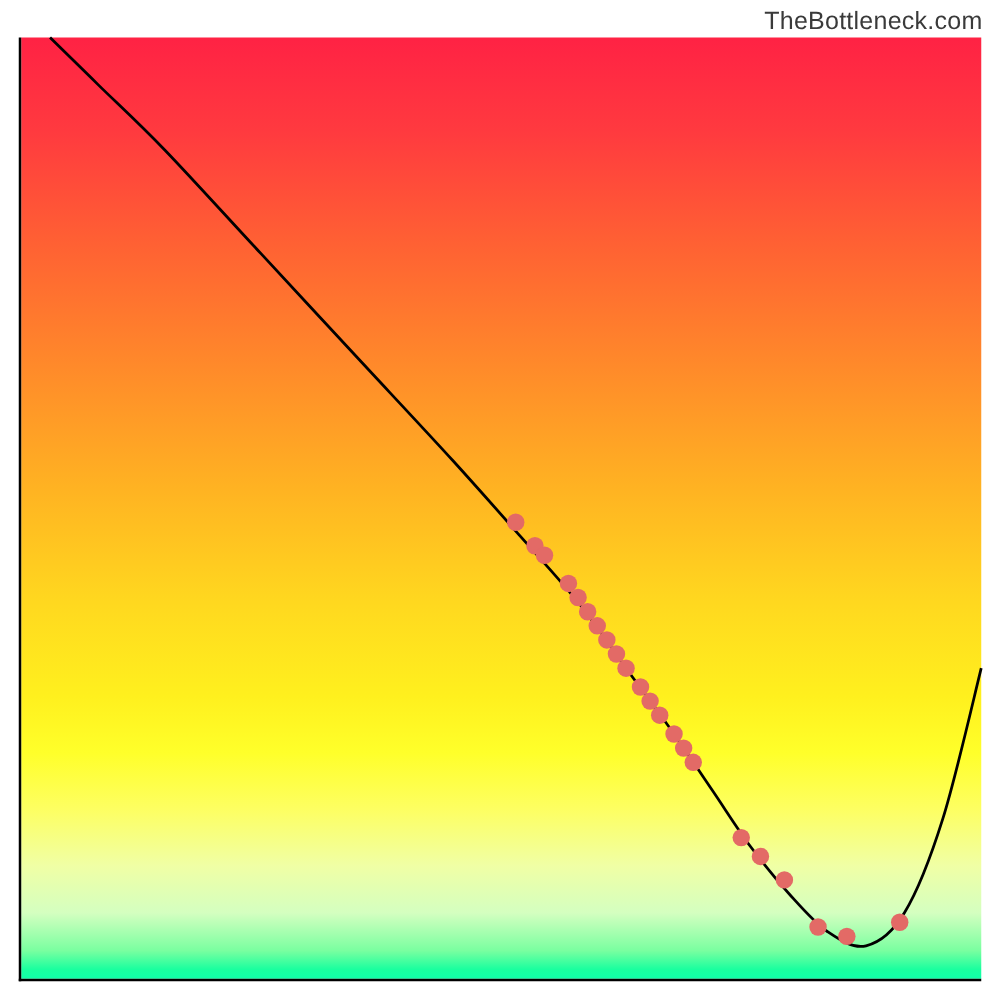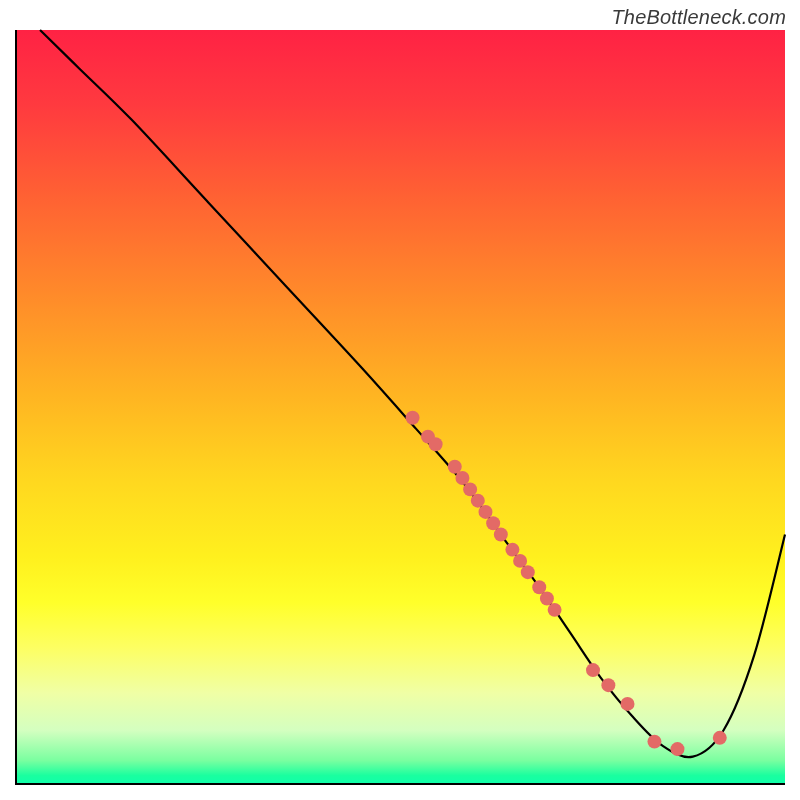--- a/index.html
+++ b/index.html
@@ -42,21 +42,20 @@
     box-sizing: border-box;
   }
   .watermark {
     position: absolute;
     top: 6px;
     right: 14px;
     font-size: 20px;
     color: #3a3a3a;
     font-weight: 500;
     letter-spacing: 0.2px;
-    font-style: italic;
   }
   svg.curve {
     position: absolute;
     left: 0;
     top: 0;
     width: 100%;
     height: 100%;
     overflow: visible;
   }
 </style>

